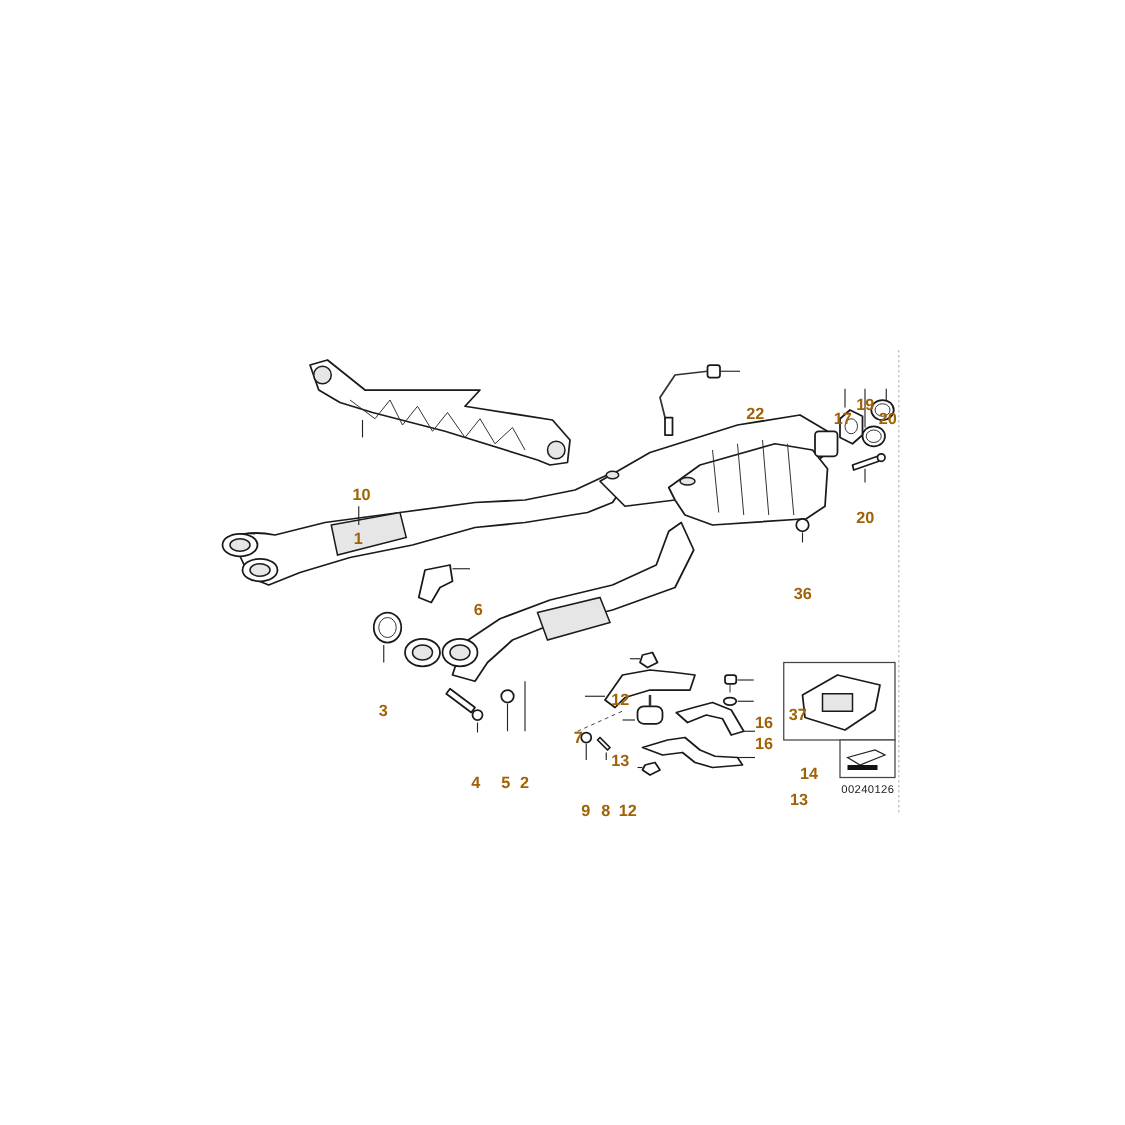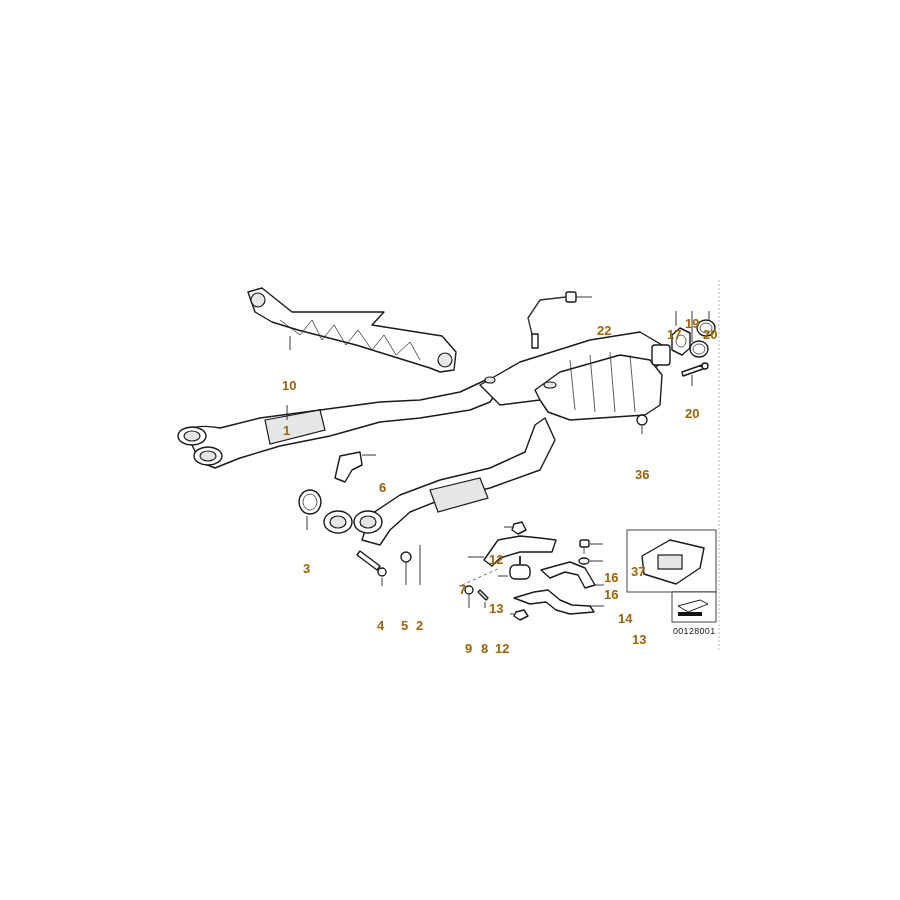--- a/index.html
+++ b/index.html
@@ -148,30 +148,30 @@
   
   <span class="callout" style="left:283px;top:392px">1</span>
   <span class="callout" style="left:416px;top:587px">2</span>
   <span class="callout" style="left:303px;top:530px">3</span>
   <span class="callout" style="left:377px;top:587px">4</span>
   <span class="callout" style="left:401px;top:587px">5</span>
   <span class="callout" style="left:379px;top:449px">6</span>
   <span class="callout" style="left:459px;top:551px">7</span>
   <span class="callout" style="left:481px;top:610px">8</span>
   <span class="callout" style="left:465px;top:610px">9</span>
-  <span class="callout" style="left:282px;top:347px">10</span>
+  <span class="callout" style="left:282px;top:357px">10</span>
   <span class="callout" style="left:489px;top:570px">13</span>
   <span class="callout" style="left:489px;top:521px">12</span>
   <span class="callout" style="left:495px;top:610px">12</span>
   <span class="callout" style="left:632px;top:601px">13</span>
-  <span class="callout" style="left:618px;top:580px">14</span>
+  <span class="callout" style="left:640px;top:580px">14</span>
   <span class="callout" style="left:604px;top:556px">16</span>
   <span class="callout" style="left:604px;top:539px">16</span>
   <span class="callout" style="left:667px;top:296px">17</span>
   <span class="callout" style="left:703px;top:296px">20</span>
   <span class="callout" style="left:685px;top:285px">19</span>
   <span class="callout" style="left:685px;top:375px">20</span>
   <span class="callout" style="left:635px;top:436px">36</span>
   <span class="callout" style="left:597px;top:292px">22</span>
   <span class="callout" style="left:631px;top:533px">37</span>
 
-  <span class="ref" style="left:673px;top:626px">00128001</span>
+  <span class="ref" style="left:673px;top:626px">00240126</span>
 </div>
 
 </body></html>

